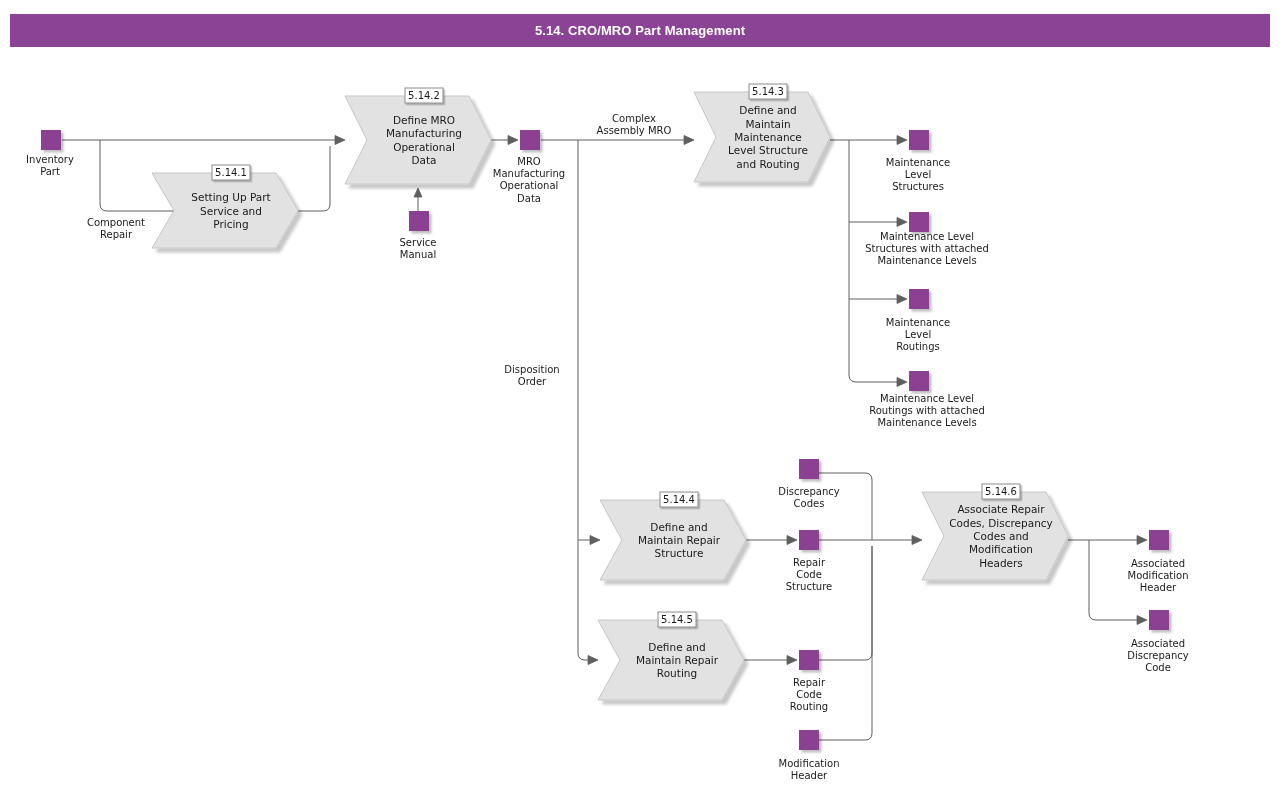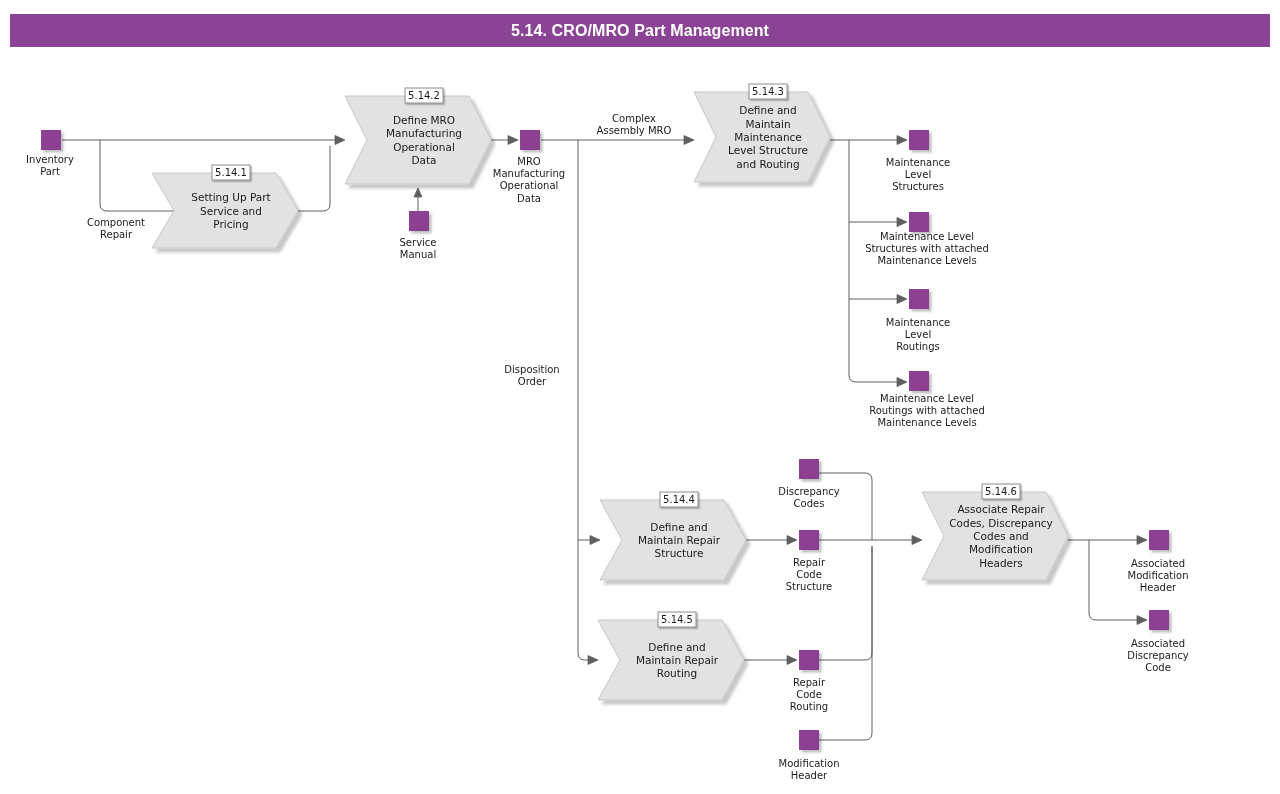--- a/index.html
+++ b/index.html
@@ -21,21 +21,21 @@
     width: 1260px;
     height: 33px;
     background: #8b4495;
     display: flex;
     align-items: center;
     justify-content: center;
   }
   #banner-title {
     color: #ffffff;
     font-family: "Liberation Sans", sans-serif;
-    font-size: 16px;
+    font-size: 13px;
     font-weight: bold;
     letter-spacing: 0.1px;
   }
   #canvas {
     position: absolute;
     left: 0;
     top: 0;
     width: 1280px;
     height: 794px;
   }

